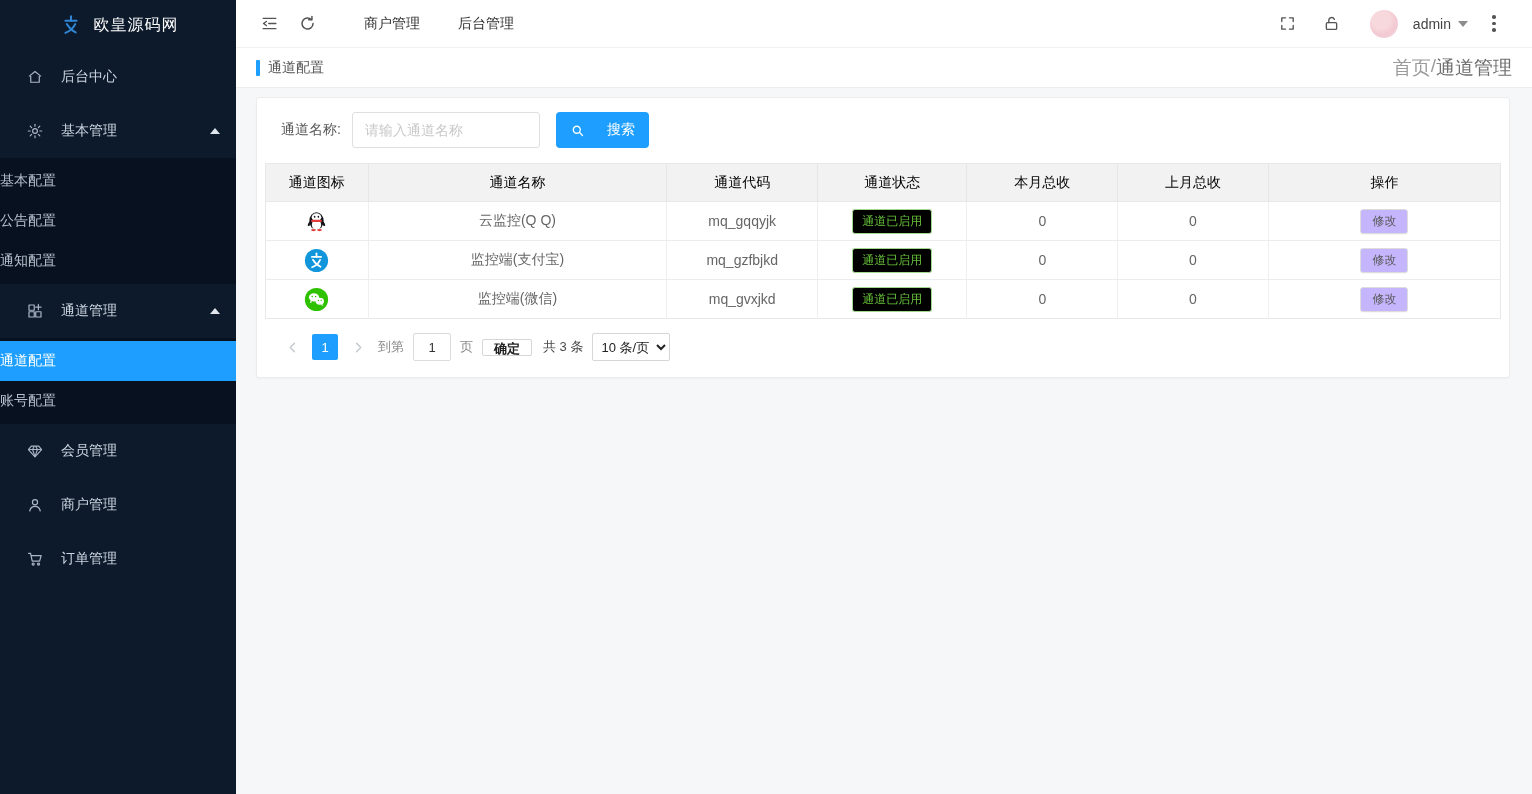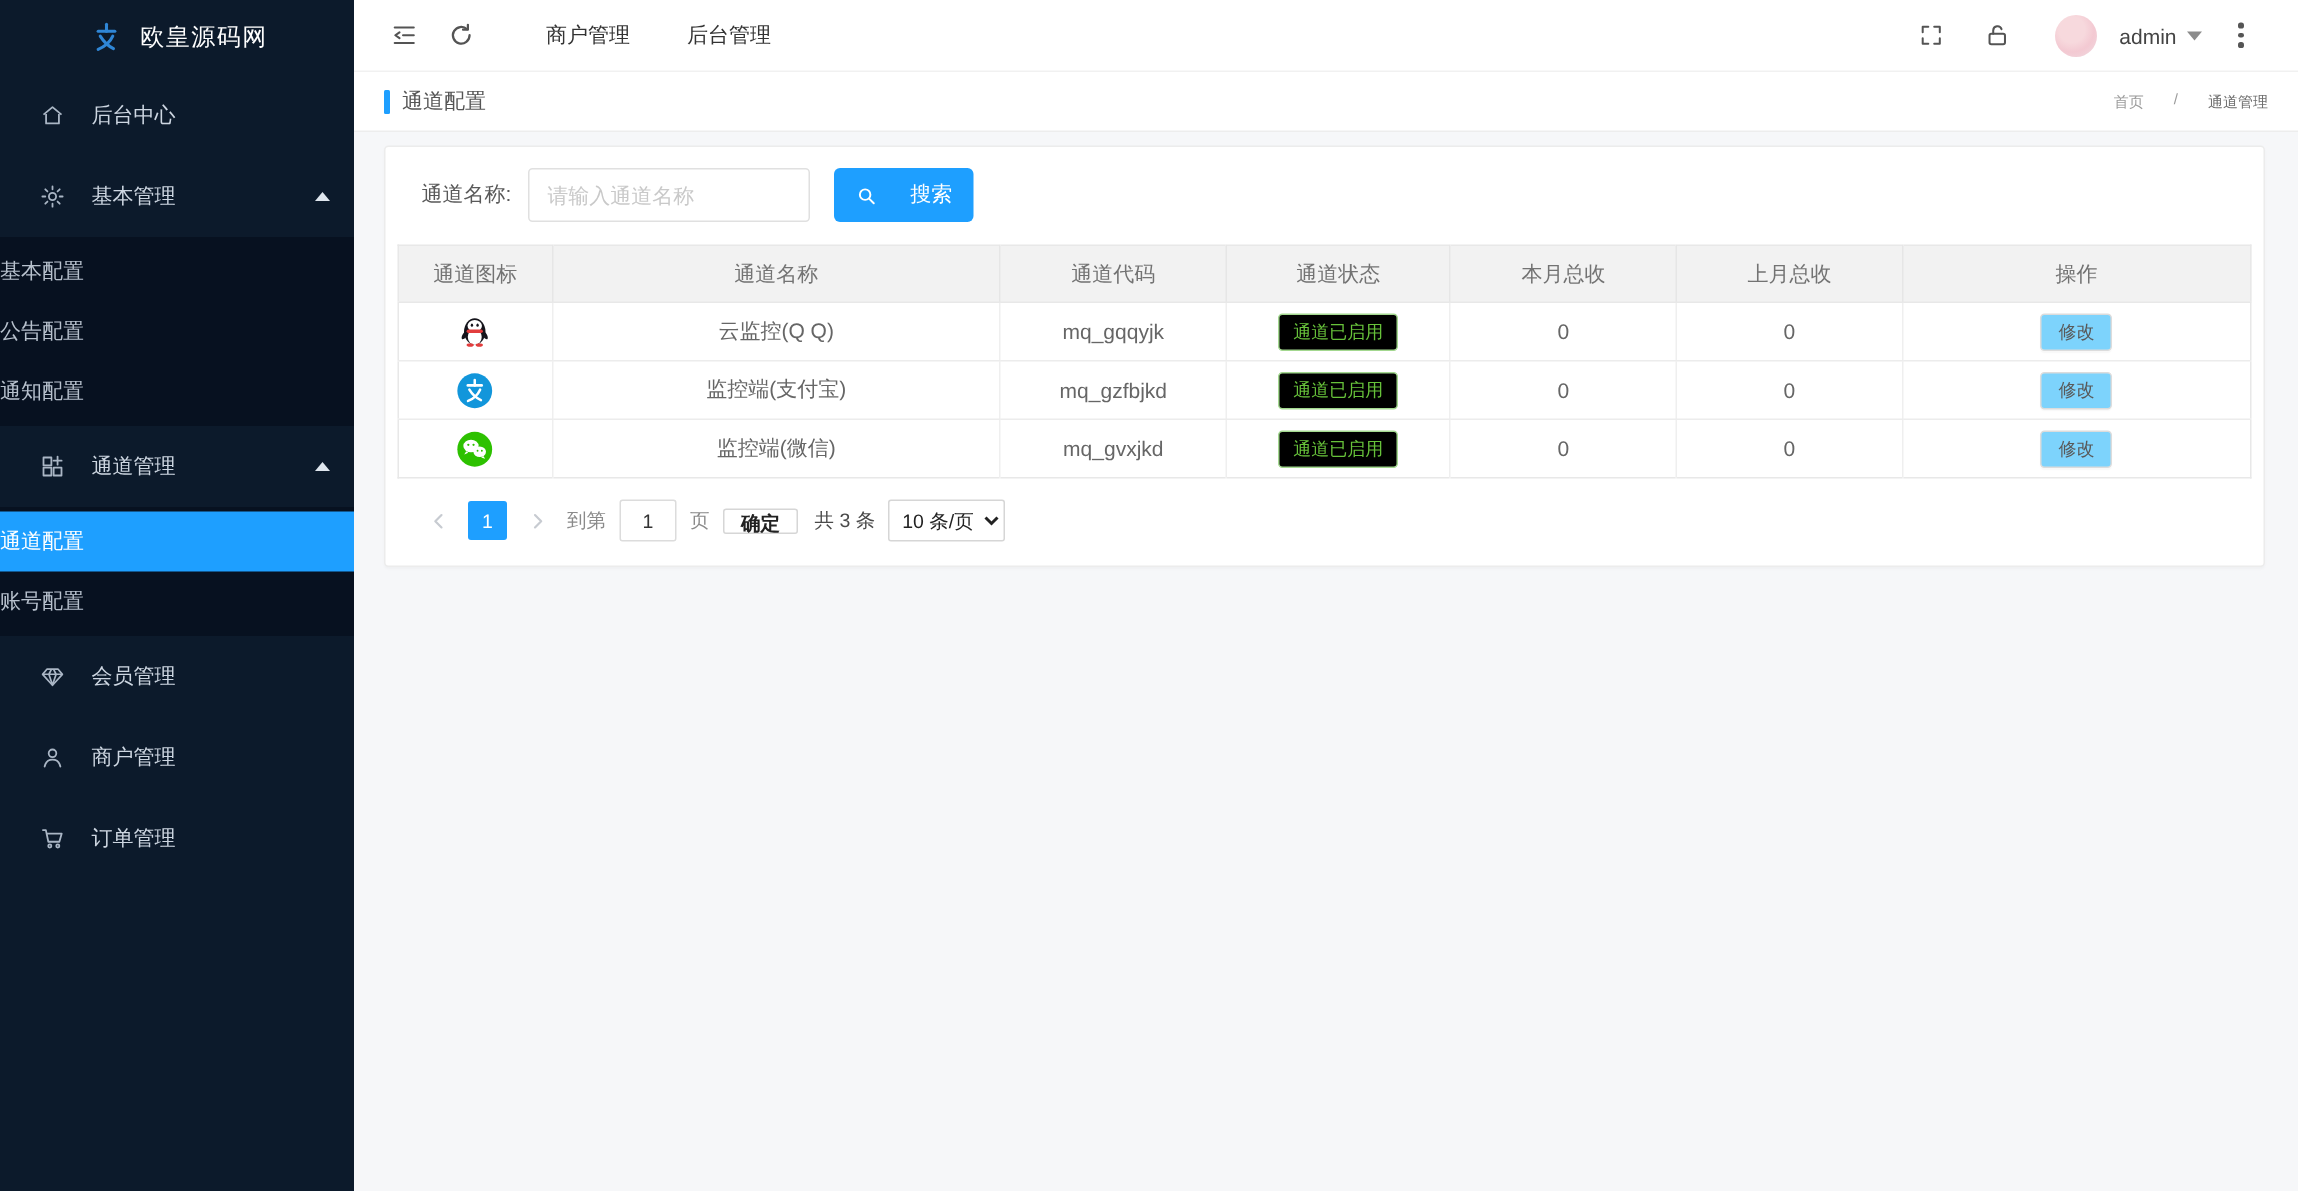--- a/index.html
+++ b/index.html
@@ -35,48 +35,48 @@
     background:radial-gradient(circle at 40% 35%, #f7d9dd 0 35%, #f3c9d2 60%, #efdce2 100%); }
   .admin-wrap { display:flex; align-items:center; gap:7px; cursor:pointer; }
   .admin-name { font-size:14px; color:#444; }
   .caret-down { width:0; height:0; border-left:5px solid transparent; border-right:5px solid transparent; border-top:6px solid #8c8c8c; }
   .dots { width:40px; display:flex; flex-direction:column; align-items:center; gap:3px; cursor:pointer; margin-left:6px;}
   .dots i { width:3.5px; height:3.5px; border-radius:50%; background:#555; }
 
   .breadcrumb-bar { height:40px; background:#fff; border-bottom:1px solid #ededed; display:flex; align-items:center; padding:0 20px; }
   .page-title { display:flex; align-items:center; gap:8px; font-size:14px; color:#555; }
   .title-accent { width:4px; height:16px; background:#1E9FFF; border-radius:1px; }
-  .breadcrumb { margin-left:auto; font-size:10px; color:#9b9b9b; display:flex; gap:20px; }
+  .breadcrumb { margin-left:auto; font-size:19px; color:#9b9b9b; display:flex; gap:0; }
   .breadcrumb .bc-current { color:#6e6e6e; }
   .breadcrumb .bc-home { cursor:pointer; }
 
   .content { flex:1; background:#f6f7f9; padding:9px 22px 0 20px; overflow:hidden; }
   .card { background:#fff; border:1px solid #ececec; border-radius:3px; box-shadow:0 1px 2px rgba(0,0,0,.03);
     padding:14px 8px 16px; }
 
   .search-row { display:flex; align-items:center; margin:0 0 15px 16px; }
   .search-label { font-size:14px; color:#595959; margin-right:11px; }
   .search-input { width:188px; height:36px; border:1px solid #e0e0e0; border-radius:3px; padding:0 12px; font-size:14px; color:#333; outline:none; }
   .search-input::placeholder { color:#c9c9c9; }
   .search-btn { margin-left:16px; height:36px; padding:0 14px; background:#1E9FFF; color:#fff; border:none; border-radius:4px;
     font-size:14px; display:flex; align-items:center; gap:22px; cursor:pointer; }
   .search-btn svg { width:15px; height:15px; }
 
   table { width:100%; border-collapse:collapse; table-layout:fixed; border:1px solid #e8e8e8; }
-  th { background:#f2f2f2; height:38px; font-weight:400; font-size:14px; color:#737373;
+  th { background:#f2f2f2; height:38px; font-weight:400; font-size:14px; color:#000000;
     border-right:1px solid #e6e6e6; border-bottom:1px solid #e8e8e8; }
   th:last-child { border-right:none; }
   td { height:39px; text-align:center; font-size:14px; color:#666; border-right:1px solid #efefef; border-bottom:1px solid #ececec; }
   td:last-child { border-right:none; }
   tr:last-child td { border-bottom:none; }
   .cell-icon { display:inline-flex; vertical-align:middle; }
   .cell-icon svg { width:25px; height:25px; display:block; }
   .status-badge { display:inline-block; padding:3px 9px; font-size:12px; color:#67c23a;
     border:1px solid #a3d88f; background:#000000; border-radius:3px; cursor:default; }
-  .edit-btn { display:inline-block; padding:3px 11px; font-size:12px; color:#595959; background:#7dd3fc;
+  .edit-btn { display:inline-block; padding:3px 11px; font-size:12px; color:#595959; background:#c4b5fd;
     border:1px solid #dcdcdc; border-radius:3px; cursor:pointer; box-shadow:0 1px 1px rgba(0,0,0,.03); }
 
   .pagination { display:flex; align-items:center; margin:14px 0 0 16px; gap:9px; font-size:13px; color:#666; }
   .pg-arrow { width:22px; height:26px; display:flex; align-items:center; justify-content:center; color:#c7cbd1; cursor:pointer; }
   .pg-arrow svg { width:11px; height:11px; }
   .pg-active { width:26px; height:26px; background:#1E9FFF; color:#fff; border-radius:2px;
     display:flex; align-items:center; justify-content:center; font-size:13px; cursor:pointer; }
   .pg-text { color:#8a8a8a; }
   .pg-input { width:38px; height:28px; border:1px solid #dcdcdc; border-radius:2px; text-align:center; font-size:13px; color:#333; outline:none; }
   .pg-confirm { height:17px; padding:0 11px; background:#fff; border:1px solid #d6d6d6; border-radius:2px;

